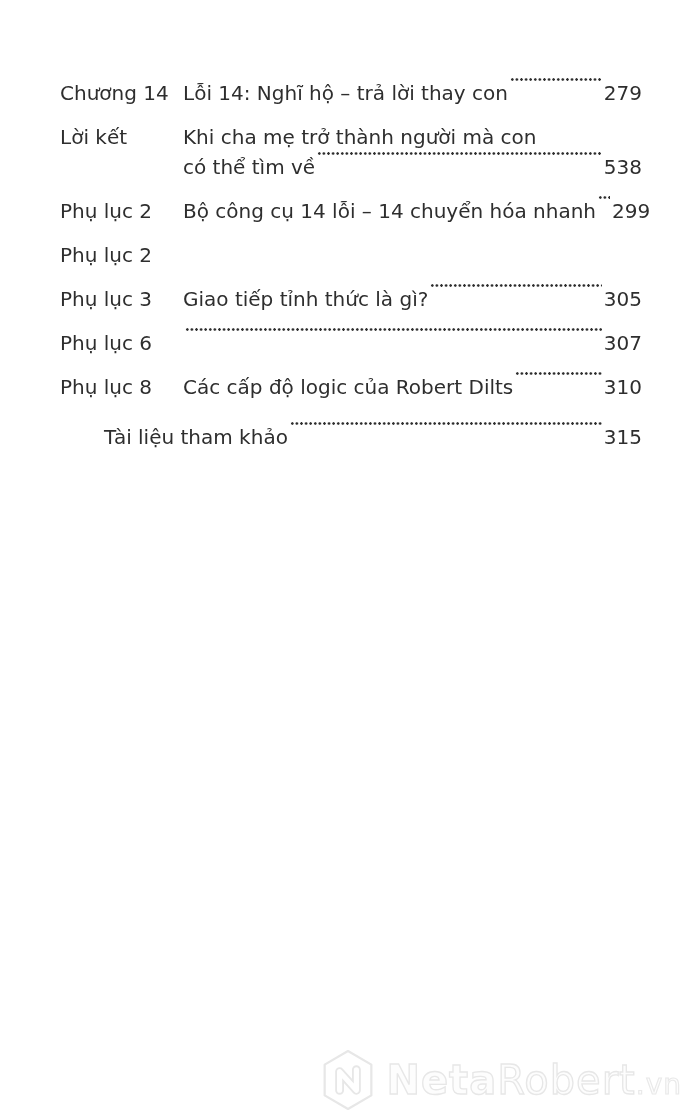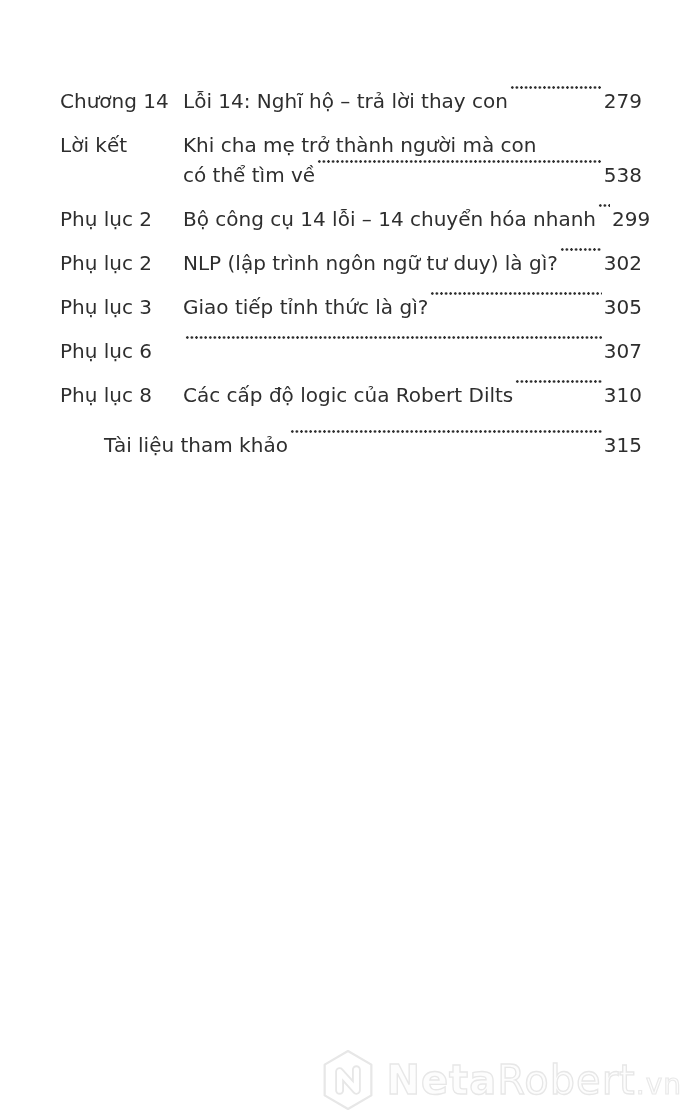--- a/index.html
+++ b/index.html
@@ -7,21 +7,21 @@
     position: relative;
     width: 700px;
     height: 1120px;
     background: #ffffff;
     overflow: hidden;
     font-family: "DejaVu Sans", "Liberation Sans", sans-serif;
     color: #2e2e2e;
   }
   .toc {
     position: absolute;
-    top: 86px;
+    top: 78px;
     left: 60px;
     right: 58px;
     font-size: 20px;
     font-weight: 500;
     line-height: 30px;
   }
   .toc-row { display: flex; margin-bottom: 14px; }
   .toc-row.final { margin-top: 20px; }
   .toc-label { flex: 0 0 123px; white-space: nowrap; }
   .toc-body { flex: 1 1 auto; min-width: 0; }
@@ -101,27 +101,20 @@
         <div class="toc-line">
           <span class="toc-title">Bộ công cụ 14 lỗi – 14 chuyển hóa nhanh</span>
           <span class="leader"></span>
           <span class="toc-page">299</span>
         </div>
       </div>
     </div>
 
     <div class="toc-row">
       <div class="toc-label">Phụ lục 2</div>
-      <div class="toc-body">
-        <div class="toc-line">
-          <span class="toc-title">NLP (lập trình ngôn ngữ tư duy) là gì?</span>
-          <span class="leader"></span>
-          <span class="toc-page">302</span>
-        </div>
-      </div>
     </div>
 
     <div class="toc-row">
       <div class="toc-label">Phụ lục 3</div>
       <div class="toc-body">
         <div class="toc-line">
           <span class="toc-title">Giao tiếp tỉnh thức là gì?</span>
           <span class="leader"></span>
           <span class="toc-page">305</span>
         </div>

